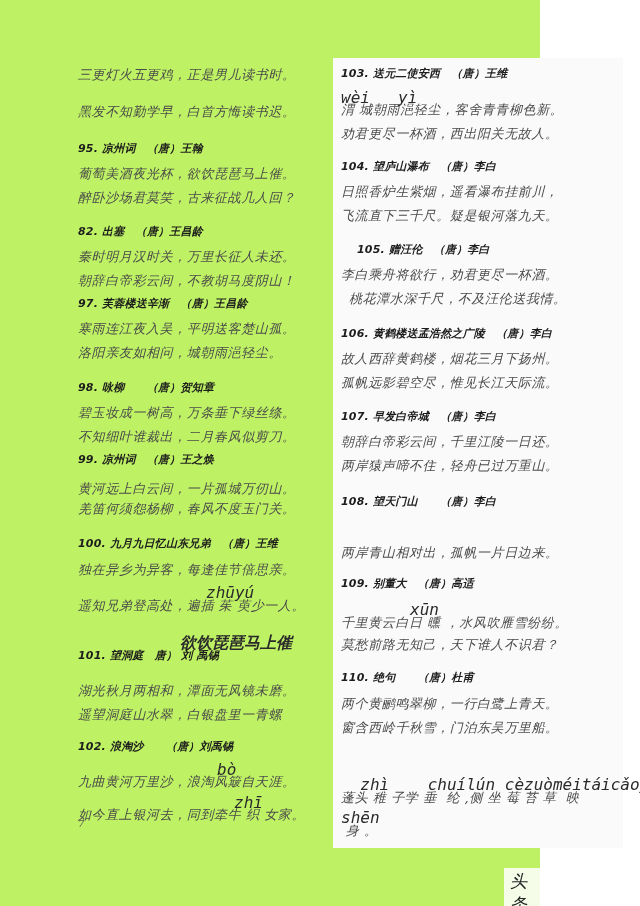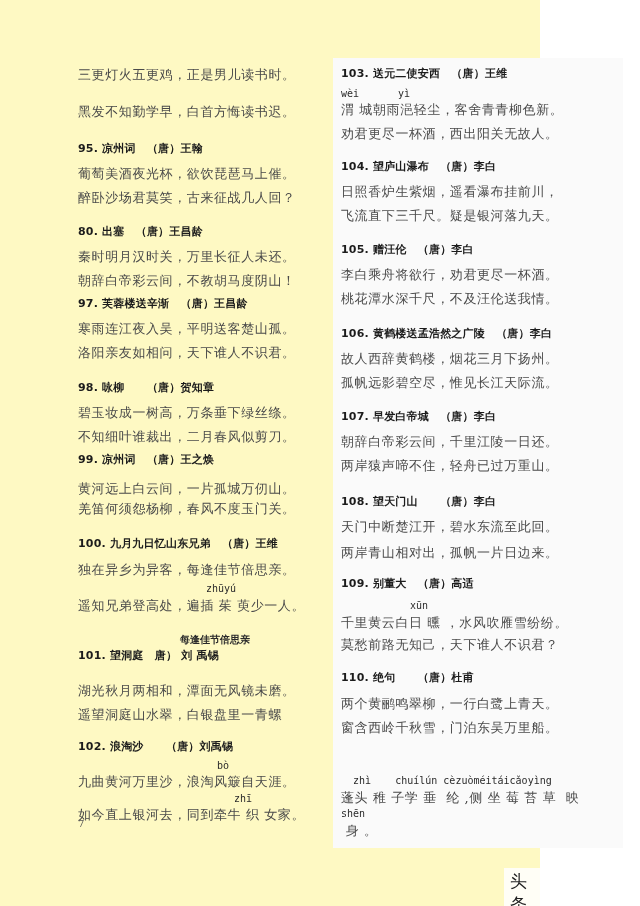--- a/index.html
+++ b/index.html
@@ -12,21 +12,22 @@
       height: 906px;
       position: relative;
       overflow: hidden;
       font-family: "DejaVu Serif", "Liberation Serif", serif;
       color: #3a3a3a;
     }
     .page {
       position: absolute;
       left: 0; top: 0;
       width: 540px; height: 906px;
-      background: #fef9c3;
+      background: #bef264;
+      font-style: italic;
     }
     .col {
       position: absolute;
       top: 0;
     }
     .col-left { left: 78px; width: 250px; }
     .col-right {
       left: 333px; width: 290px;
       background: #fafafa;
       top: 58px; height: 790px;
@@ -41,21 +42,21 @@
     }
     .title {
       font-family: "DejaVu Sans", "Liberation Sans", sans-serif;
       font-weight: bold;
       font-size: 11px;
       color: #1c1c1c;
       letter-spacing: 0.2px;
     }
     .py {
       font-family: "DejaVu Sans Mono", "Liberation Mono", monospace;
-      font-size: 10px;
+      font-size: 16px;
       color: #2a2a2a;
       letter-spacing: 0px;
     }
     .py.bold { font-weight: bold; }
     .page-num {
       position: absolute;
       left: 78px; top: 818px;
       font-size: 10px;
       color: #555;
       font-family: "DejaVu Serif", serif;
@@ -77,42 +78,42 @@
 <div class="page">
 
   <div class="col col-left">
     <div class="ln" style="top:66px">三更灯火五更鸡，正是男儿读书时。</div>
     <div class="ln" style="top:103px">黑发不知勤学早，白首方悔读书迟。</div>
 
     <div class="ln title" style="top:141px">95. 凉州词　（唐）王翰</div>
     <div class="ln" style="top:165px">葡萄美酒夜光杯，欲饮琵琶马上催。</div>
     <div class="ln" style="top:189px">醉卧沙场君莫笑，古来征战几人回？</div>
 
-    <div class="ln title" style="top:224px">80. 出塞　（唐）王昌龄</div>
+    <div class="ln title" style="top:224px">82. 出塞　（唐）王昌龄</div>
     <div class="ln" style="top:248px">秦时明月汉时关，万里长征人未还。</div>
     <div class="ln" style="top:272px">朝辞白帝彩云间，不教胡马度阴山！</div>
 
     <div class="ln title" style="top:296px">97. 芙蓉楼送辛渐　（唐）王昌龄</div>
     <div class="ln" style="top:320px">寒雨连江夜入吴，平明送客楚山孤。</div>
-    <div class="ln" style="top:344px">洛阳亲友如相问，天下谁人不识君。</div>
+    <div class="ln" style="top:344px">洛阳亲友如相问，城朝雨浥轻尘。</div>
 
     <div class="ln title" style="top:380px">98. 咏柳　　（唐）贺知章</div>
     <div class="ln" style="top:404px">碧玉妆成一树高，万条垂下绿丝绦。</div>
     <div class="ln" style="top:428px">不知细叶谁裁出，二月春风似剪刀。</div>
 
     <div class="ln title" style="top:452px">99. 凉州词　（唐）王之焕</div>
     <div class="ln" style="top:480px">黄河远上白云间，一片孤城万仞山。</div>
     <div class="ln" style="top:500px">羌笛何须怨杨柳，春风不度玉门关。</div>
 
     <div class="ln title" style="top:536px">100. 九月九日忆山东兄弟　（唐）王维</div>
     <div class="ln" style="top:561px">独在异乡为异客，每逢佳节倍思亲。</div>
     <div class="ln py" style="top:583px; left:128px">zhūyú</div>
     <div class="ln" style="top:597px">遥知兄弟登高处，遍插 茱 萸少一人。</div>
 
-    <div class="ln py bold" style="top:633px; left:102px">每逢佳节倍思亲</div>
+    <div class="ln py bold" style="top:633px; left:102px">欲饮琵琶马上催</div>
     <div class="ln title" style="top:648px">101. 望洞庭　唐） 刘 禹锡</div>
     <div class="ln" style="top:682px">湖光秋月两相和，潭面无风镜未磨。</div>
     <div class="ln" style="top:706px">遥望洞庭山水翠，白银盘里一青螺</div>
 
     <div class="ln title" style="top:739px">102. 浪淘沙　　（唐）刘禹锡</div>
     <div class="ln py" style="top:760px; left:139px">bò</div>
     <div class="ln" style="top:773px">九曲黄河万里沙，浪淘风簸自天涯。</div>
     <div class="ln py" style="top:793px; left:156px">zhī</div>
     <div class="ln" style="top:806px">如今直上银河去，同到牵牛 织 女家。</div>
   </div>
@@ -123,34 +124,33 @@
     <div class="ln title" style="top:8px; left:8px">103. 送元二使安西　（唐）王维</div>
     <div class="ln py" style="top:30px; left:8px">wèi</div>
     <div class="ln py" style="top:30px; left:65px">yì</div>
     <div class="ln" style="top:43px; left:8px"> 渭 城朝雨浥轻尘，客舍青青柳色新。</div>
     <div class="ln" style="top:67px; left:8px">劝君更尽一杯酒，西出阳关无故人。</div>
 
     <div class="ln title" style="top:101px; left:8px">104. 望庐山瀑布　（唐）李白</div>
     <div class="ln" style="top:125px; left:8px">日照香炉生紫烟，遥看瀑布挂前川，</div>
     <div class="ln" style="top:149px; left:8px">飞流直下三千尺。疑是银河落九天。</div>
 
-    <div class="ln title" style="top:184px; left:8px">105. 赠汪伦　（唐）李白</div>
+    <div class="ln title" style="top:184px; left:24px">105. 赠汪伦　（唐）李白</div>
     <div class="ln" style="top:208px; left:8px">李白乘舟将欲行，劝君更尽一杯酒。</div>
-    <div class="ln" style="top:232px; left:8px">桃花潭水深千尺，不及汪伦送我情。</div>
+    <div class="ln" style="top:232px; left:16px">桃花潭水深千尺，不及汪伦送我情。</div>
 
     <div class="ln title" style="top:268px; left:8px">106. 黄鹤楼送孟浩然之广陵　（唐）李白</div>
     <div class="ln" style="top:292px; left:8px">故人西辞黄鹤楼，烟花三月下扬州。</div>
     <div class="ln" style="top:316px; left:8px">孤帆远影碧空尽，惟见长江天际流。</div>
 
     <div class="ln title" style="top:351px; left:8px">107. 早发白帝城　（唐）李白</div>
     <div class="ln" style="top:399px; left:8px">两岸猿声啼不住，轻舟已过万重山。</div>
     <div class="ln" style="top:375px; left:8px">朝辞白帝彩云间，千里江陵一日还。</div>
 
     <div class="ln title" style="top:436px; left:8px">108. 望天门山　　（唐）李白</div>
-    <div class="ln" style="top:460px; left:8px">天门中断楚江开，碧水东流至此回。</div>
     <div class="ln" style="top:486px; left:8px">两岸青山相对出，孤帆一片日边来。</div>
 
     <div class="ln title" style="top:518px; left:8px">109. 别董大　（唐）高适</div>
     <div class="ln py" style="top:542px; left:77px">xūn</div>
     <div class="ln" style="top:556px; left:8px">千里黄云白日 曛 ，水风吹雁雪纷纷。</div>
     <div class="ln" style="top:578px; left:8px">莫愁前路无知己，天下谁人不识君？</div>
 
     <div class="ln title" style="top:612px; left:8px">110. 绝句　　（唐）杜甫</div>
     <div class="ln" style="top:637px; left:8px">两个黄鹂鸣翠柳，一行白鹭上青天。</div>
     <div class="ln" style="top:661px; left:8px">窗含西岭千秋雪，门泊东吴万里船。</div>

